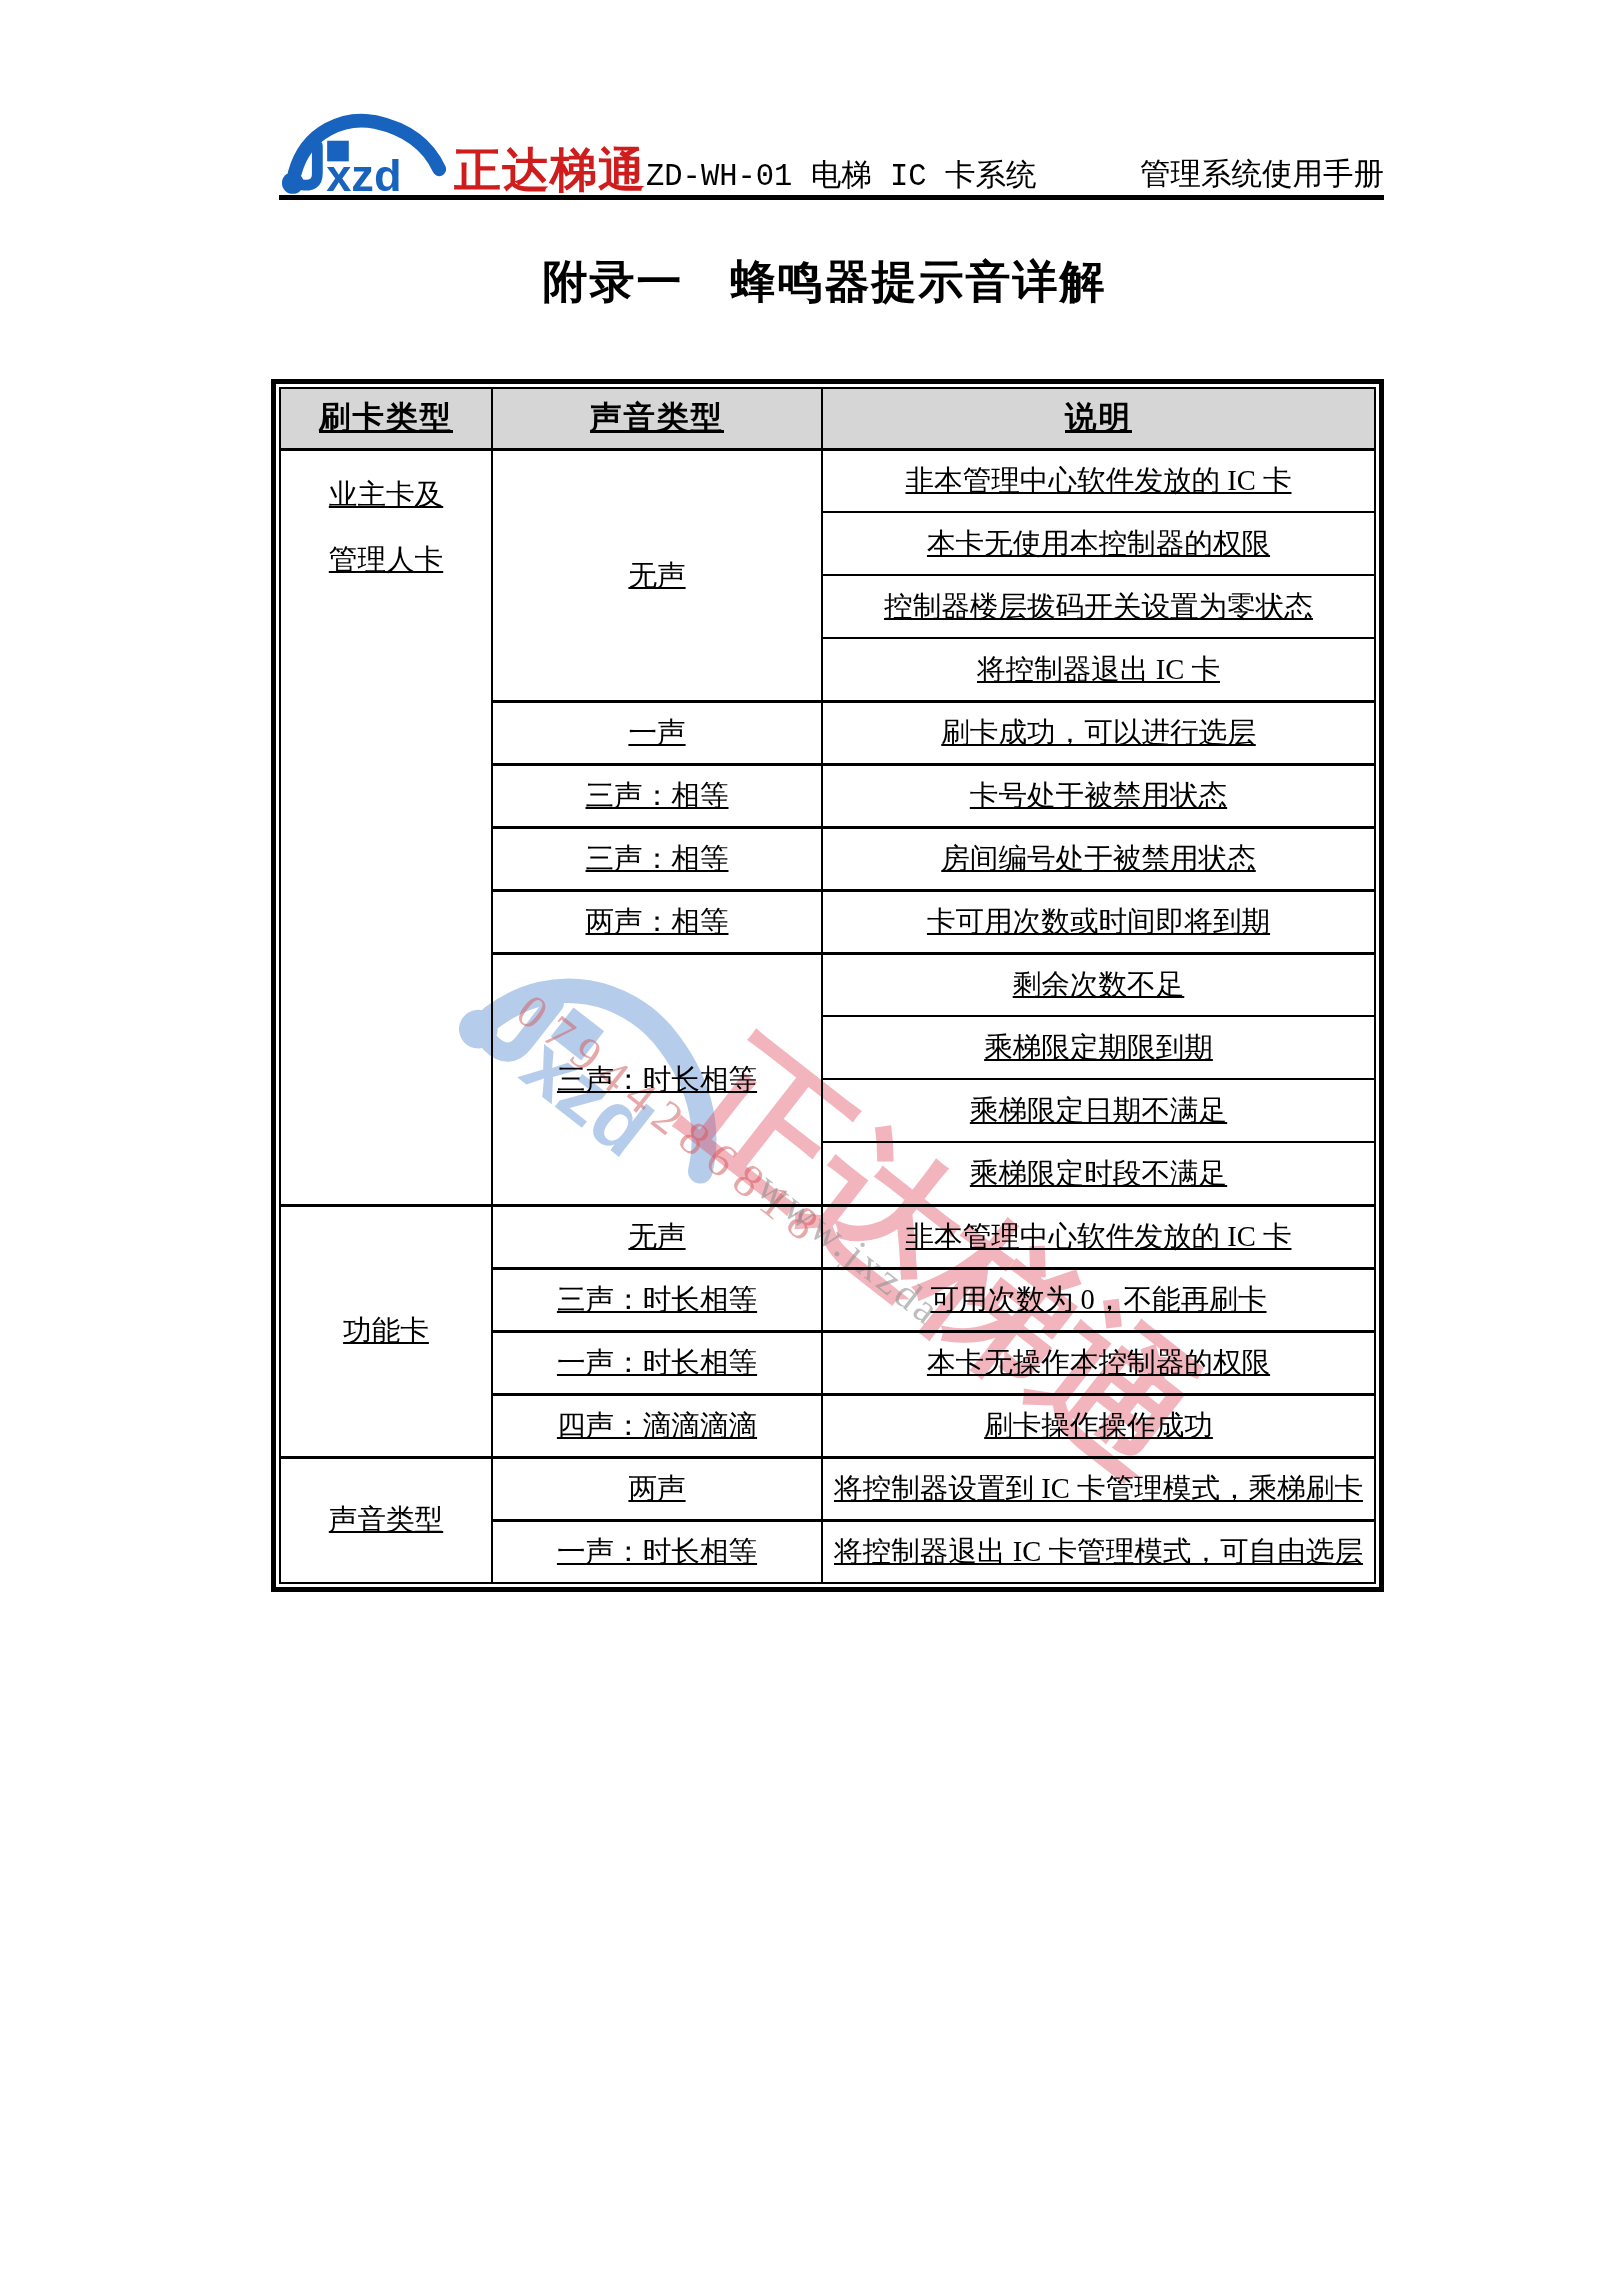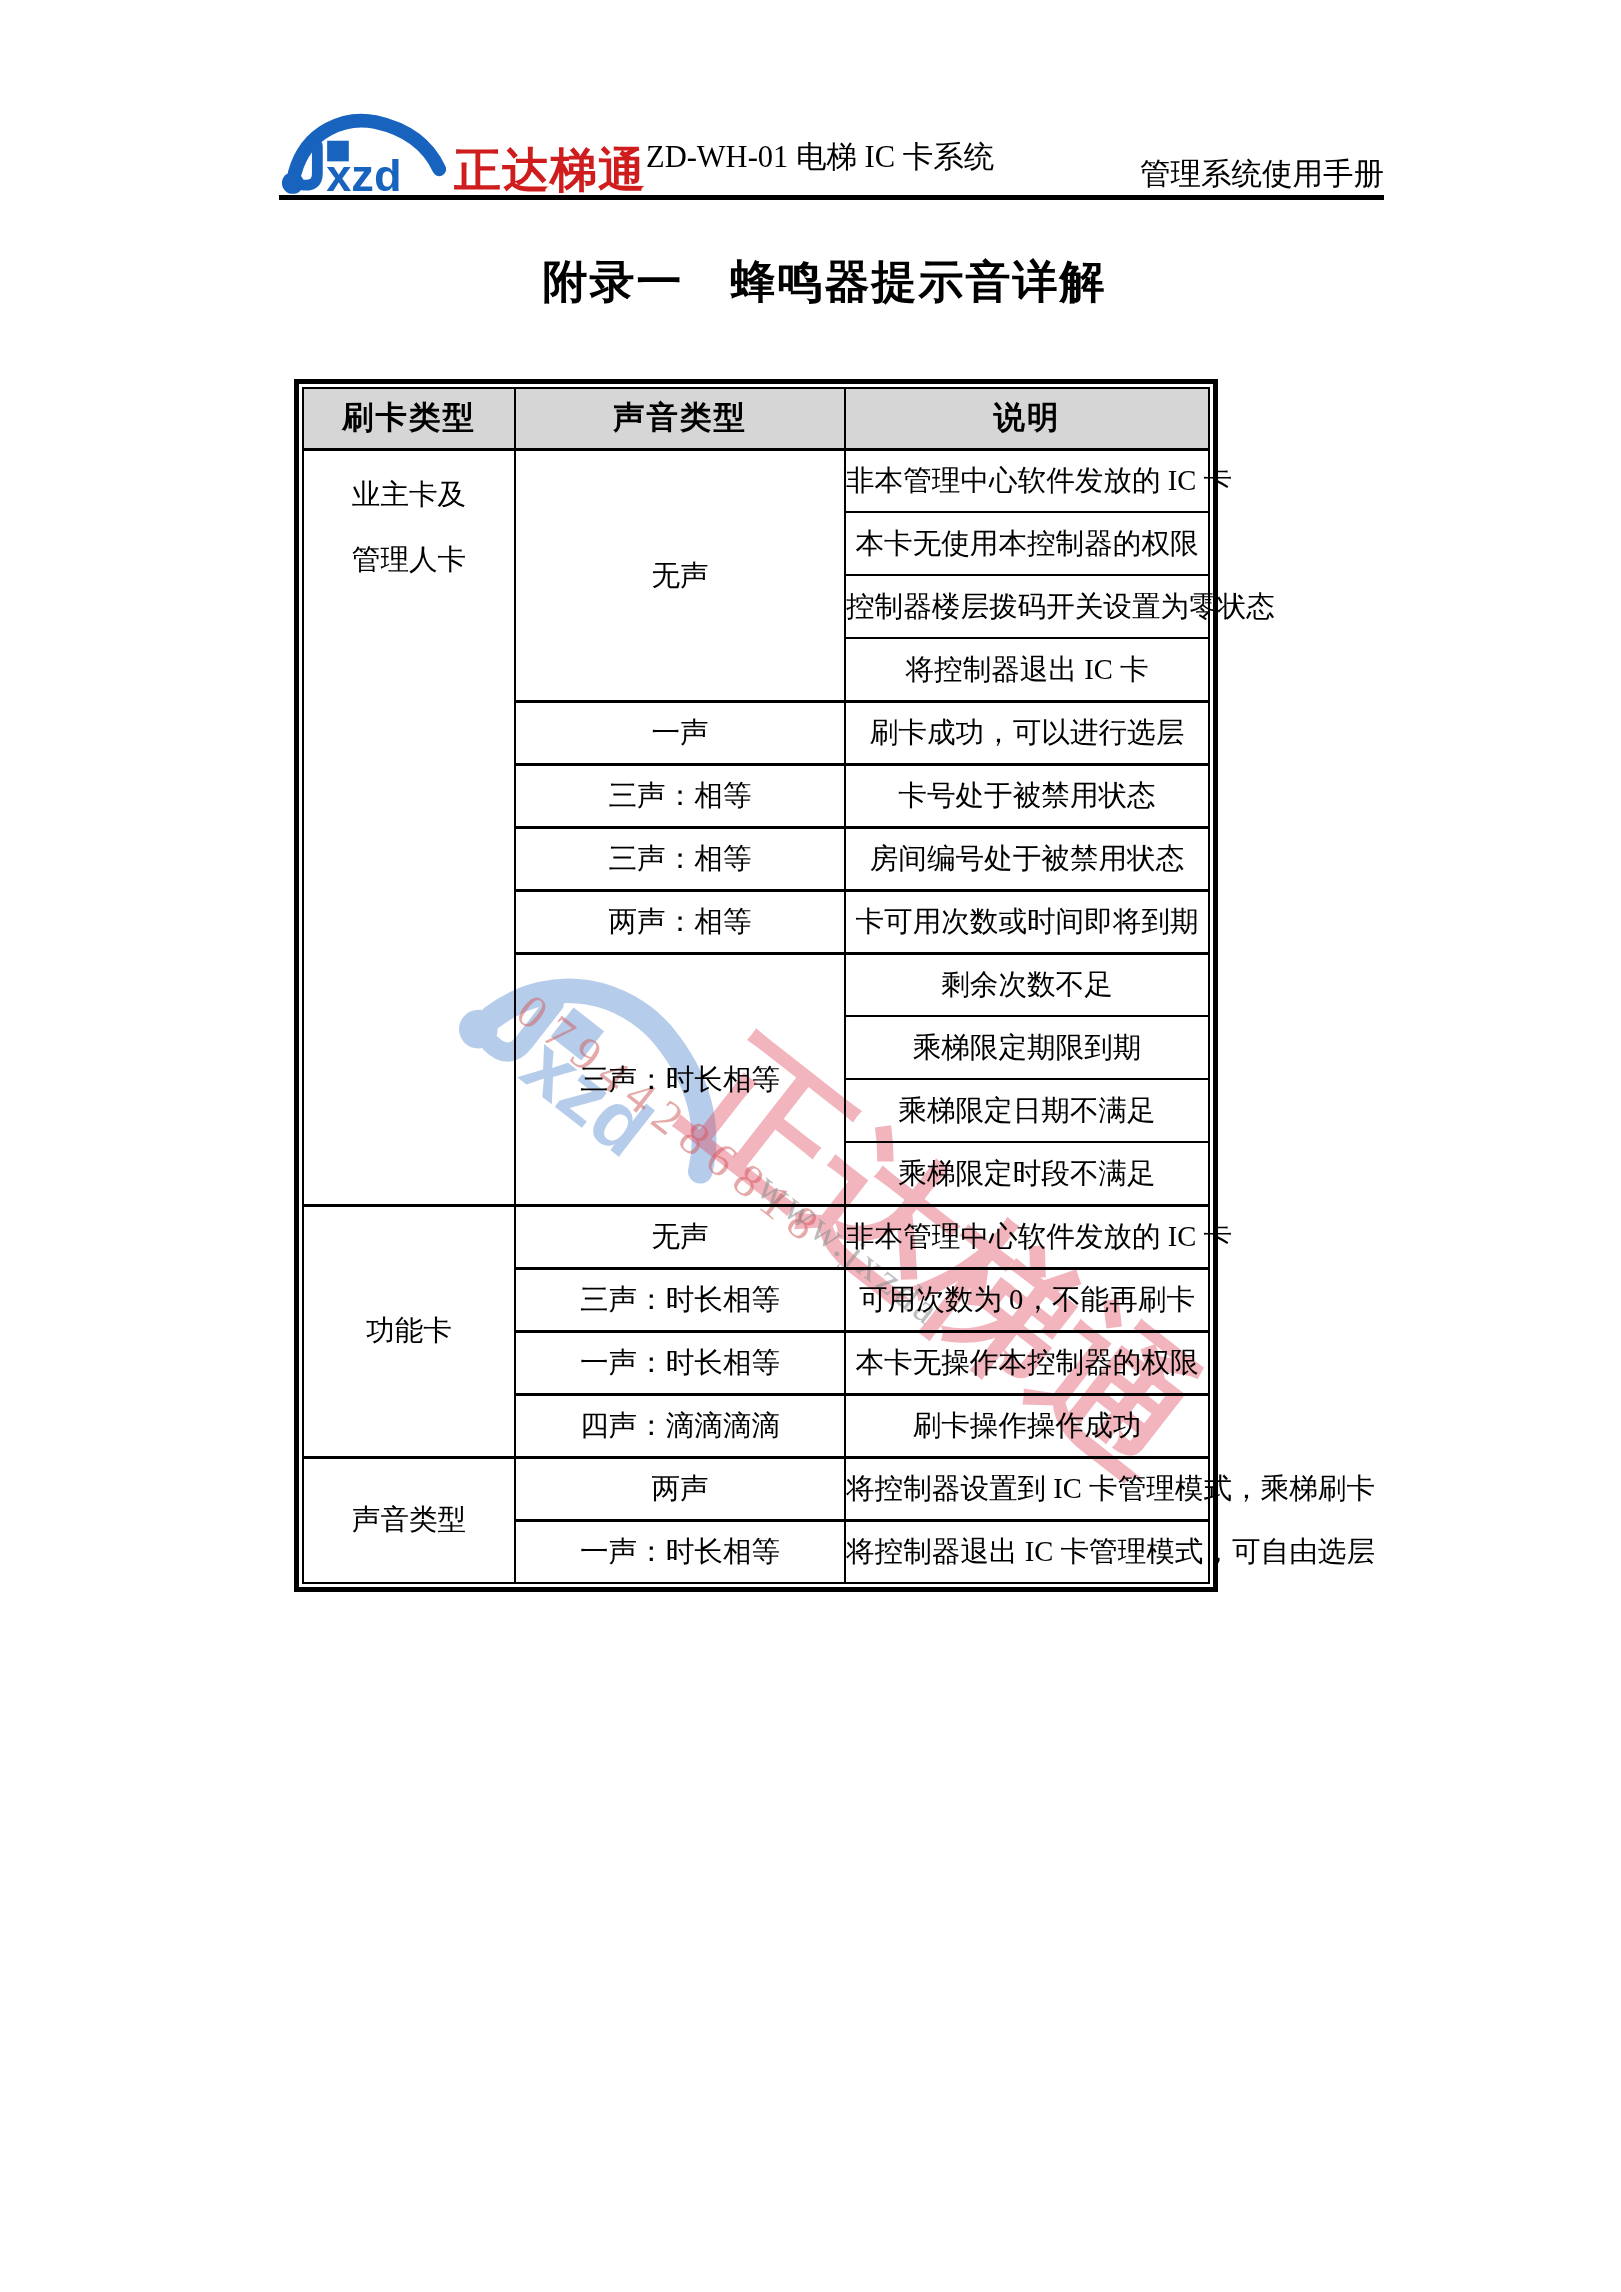--- a/index.html
+++ b/index.html
@@ -49,33 +49,33 @@
     display: flex; align-items: flex-end; z-index: 2;
   }
   .logo-lockup { display: flex; align-items: flex-end; }
   .logo-svg { width: 173px; height: 83px; display: block; color: #1763be; }
   .logo-brand-cn {
     font-family: "Liberation Sans", "DejaVu Sans", sans-serif;
     font-weight: bold; font-size: 47px; line-height: 1;
     color: #cf1d1d; margin-left: 2px; margin-bottom: 2px;
     letter-spacing: 1px; white-space: nowrap;
   }
-  .doc-code { font-size: 30.5px; line-height: 1; margin-bottom: 23px; white-space: nowrap; }
+  .doc-code { font-size: 30.5px; line-height: 1; margin-bottom: 3px; white-space: nowrap; font-family: Liberation Mono, monospace; }
   .manual-title { font-size: 30.5px; line-height: 1; margin-left: auto; margin-bottom: 5.9px; white-space: nowrap; text-align: center; }
   .header-rule { position: absolute; left: 279px; top: 195px; width: 1105px; height: 4.9px; background: #000; z-index: 2; }
   
   .appendix-title {
     position: absolute; left: 268px; top: 252px; width: 1113px;
     text-align: center; font-size: 45px; font-weight: bold; z-index: 2;
     letter-spacing: 2px;
   }
   
   .table-wrap {
-    position: absolute; left: 294px; top: 379px; width: 924px; z-index: 2;
-    border: 5.9px solid #000; padding: 3px; background: transparent;
+    position: absolute; left: 271px; top: 379px; width: 1113px; z-index: 2;
+    border: 5.9px solid #000; padding: 3px; background: transparent; text-decoration: underline;
   }
   table { border-collapse: collapse; table-layout: fixed; width: 100%; }
   th, td { border: 2px solid #000; text-align: center; vertical-align: middle; }
   thead th {
     background: #d6d6d6; height: 61px;
     font-size: 31.5px; font-weight: bold; letter-spacing: 2px;
   }
   td { height: 63px; font-size: 28.6px; background: transparent; white-space: nowrap; }
   tr.sound-start td { border-top-width: 3px; }
   tr.group-start td { border-top-width: 3.9px; }

